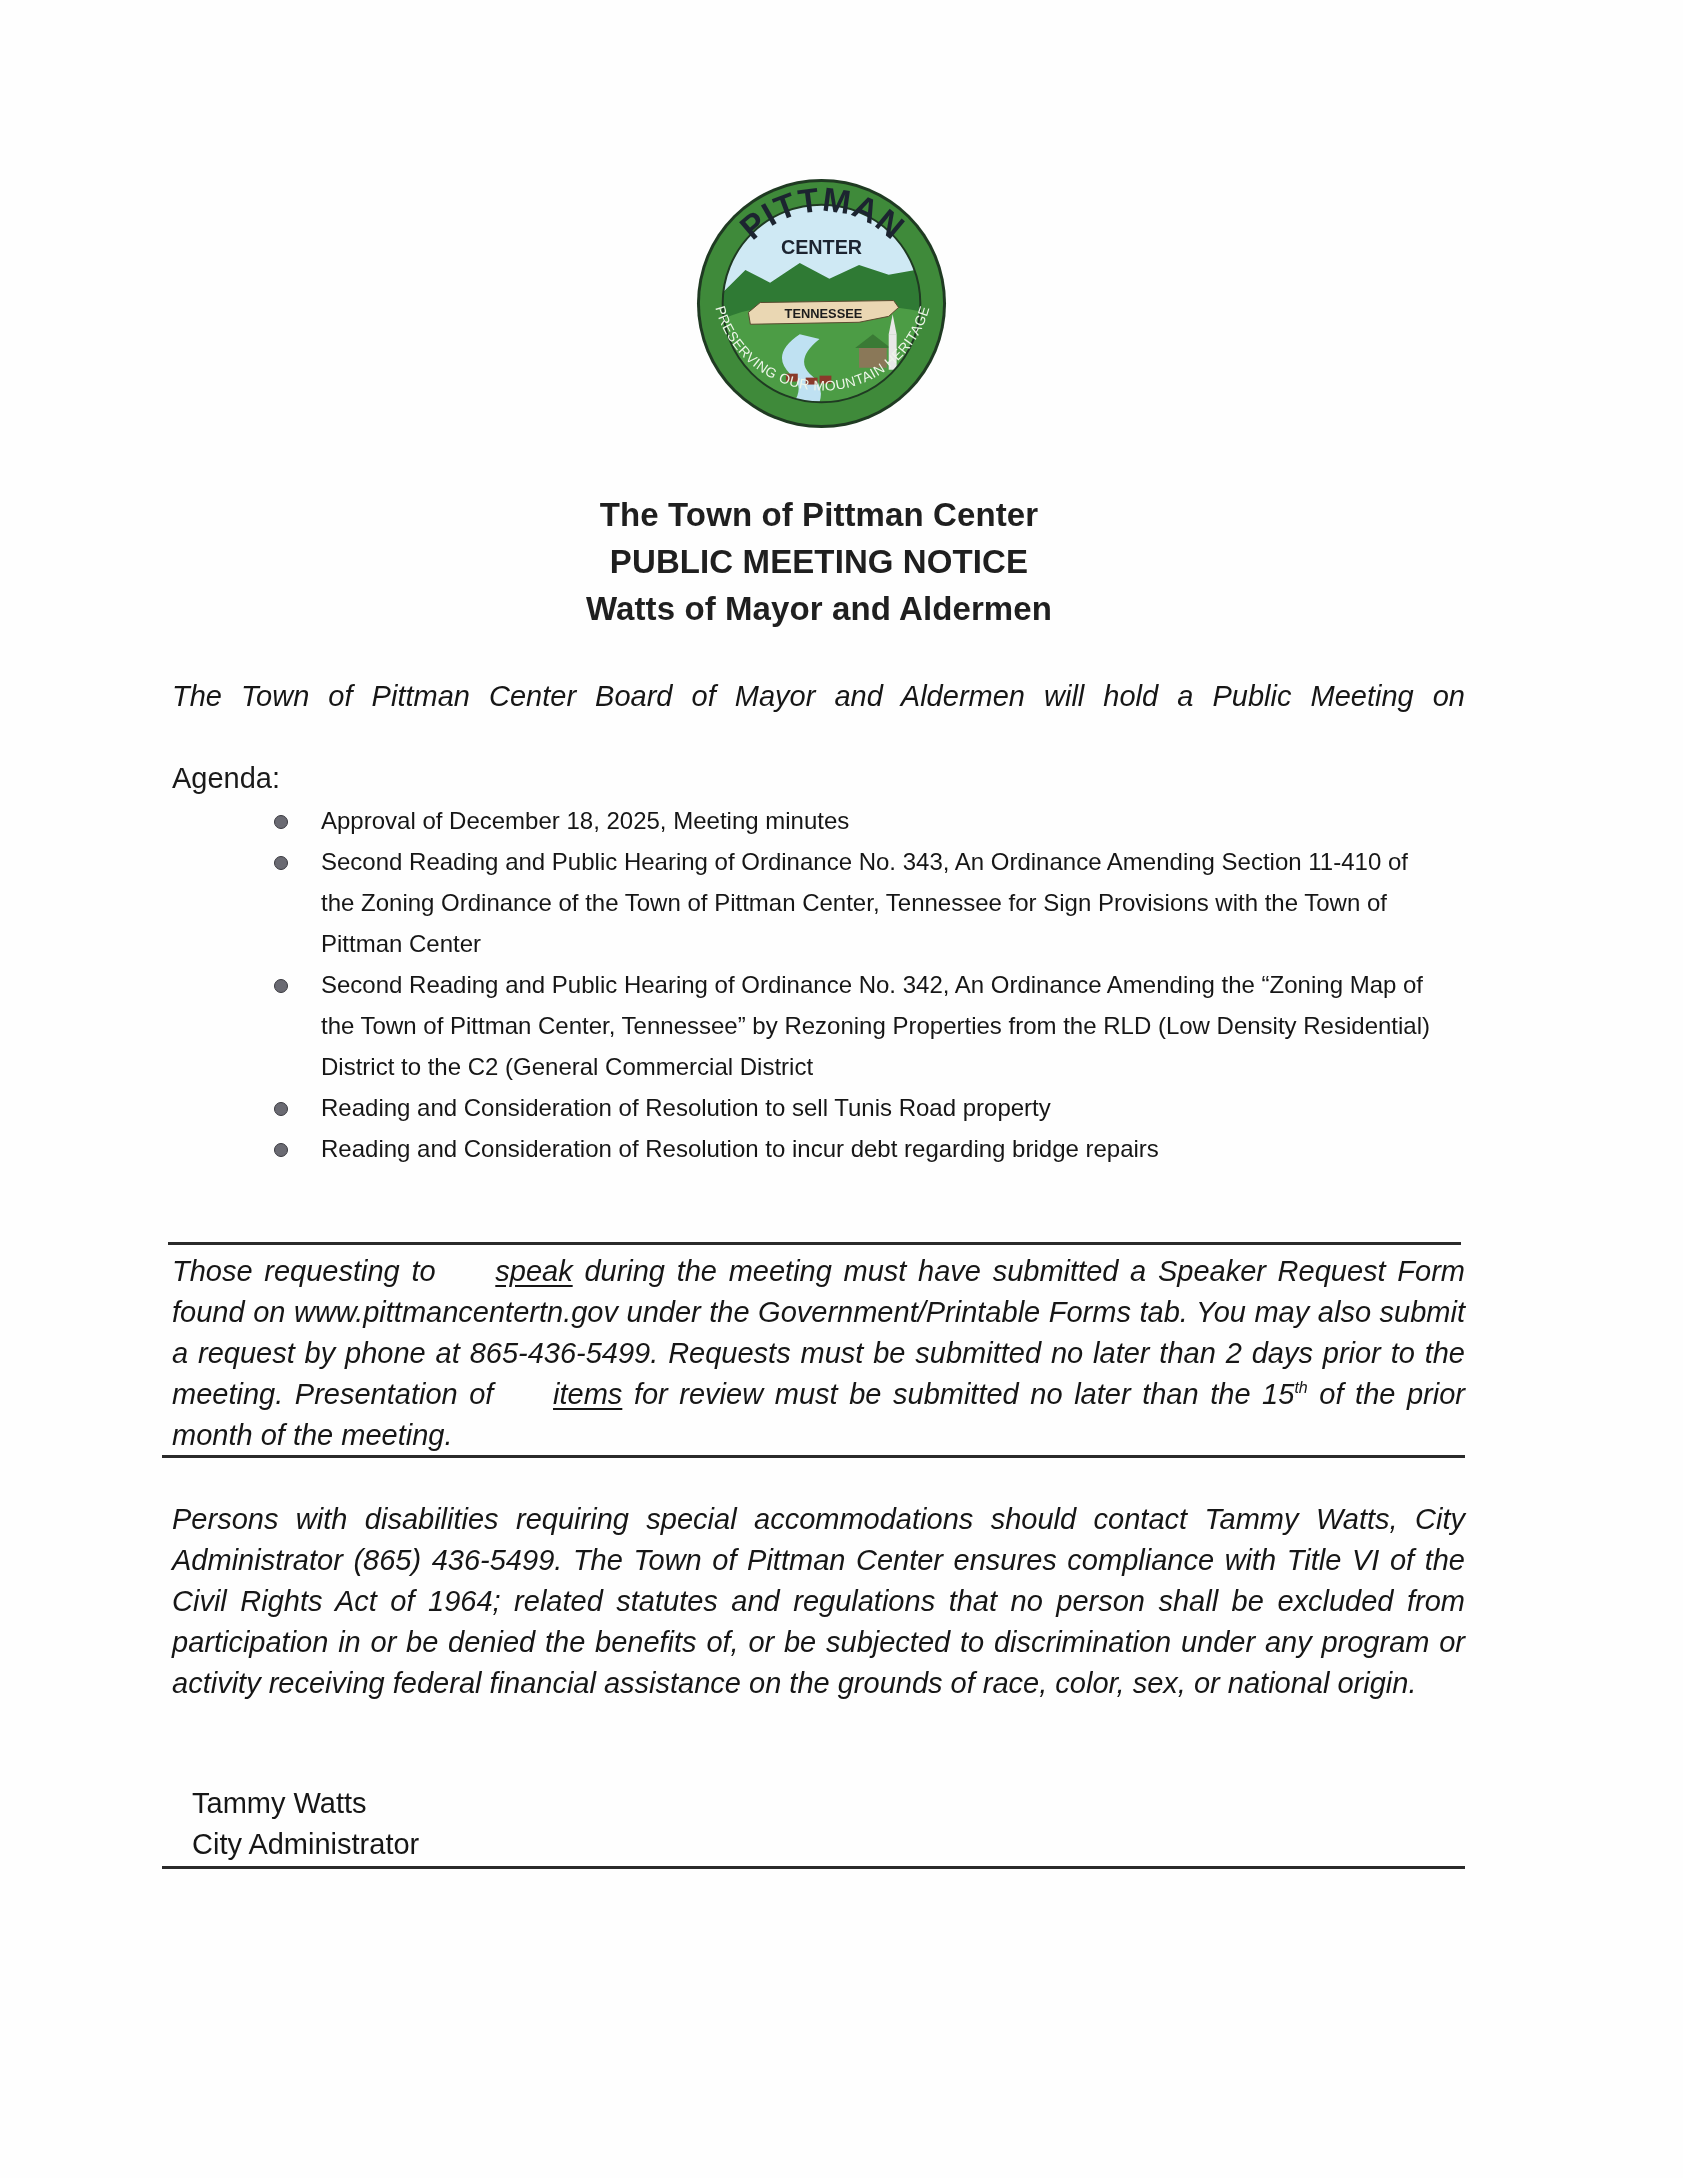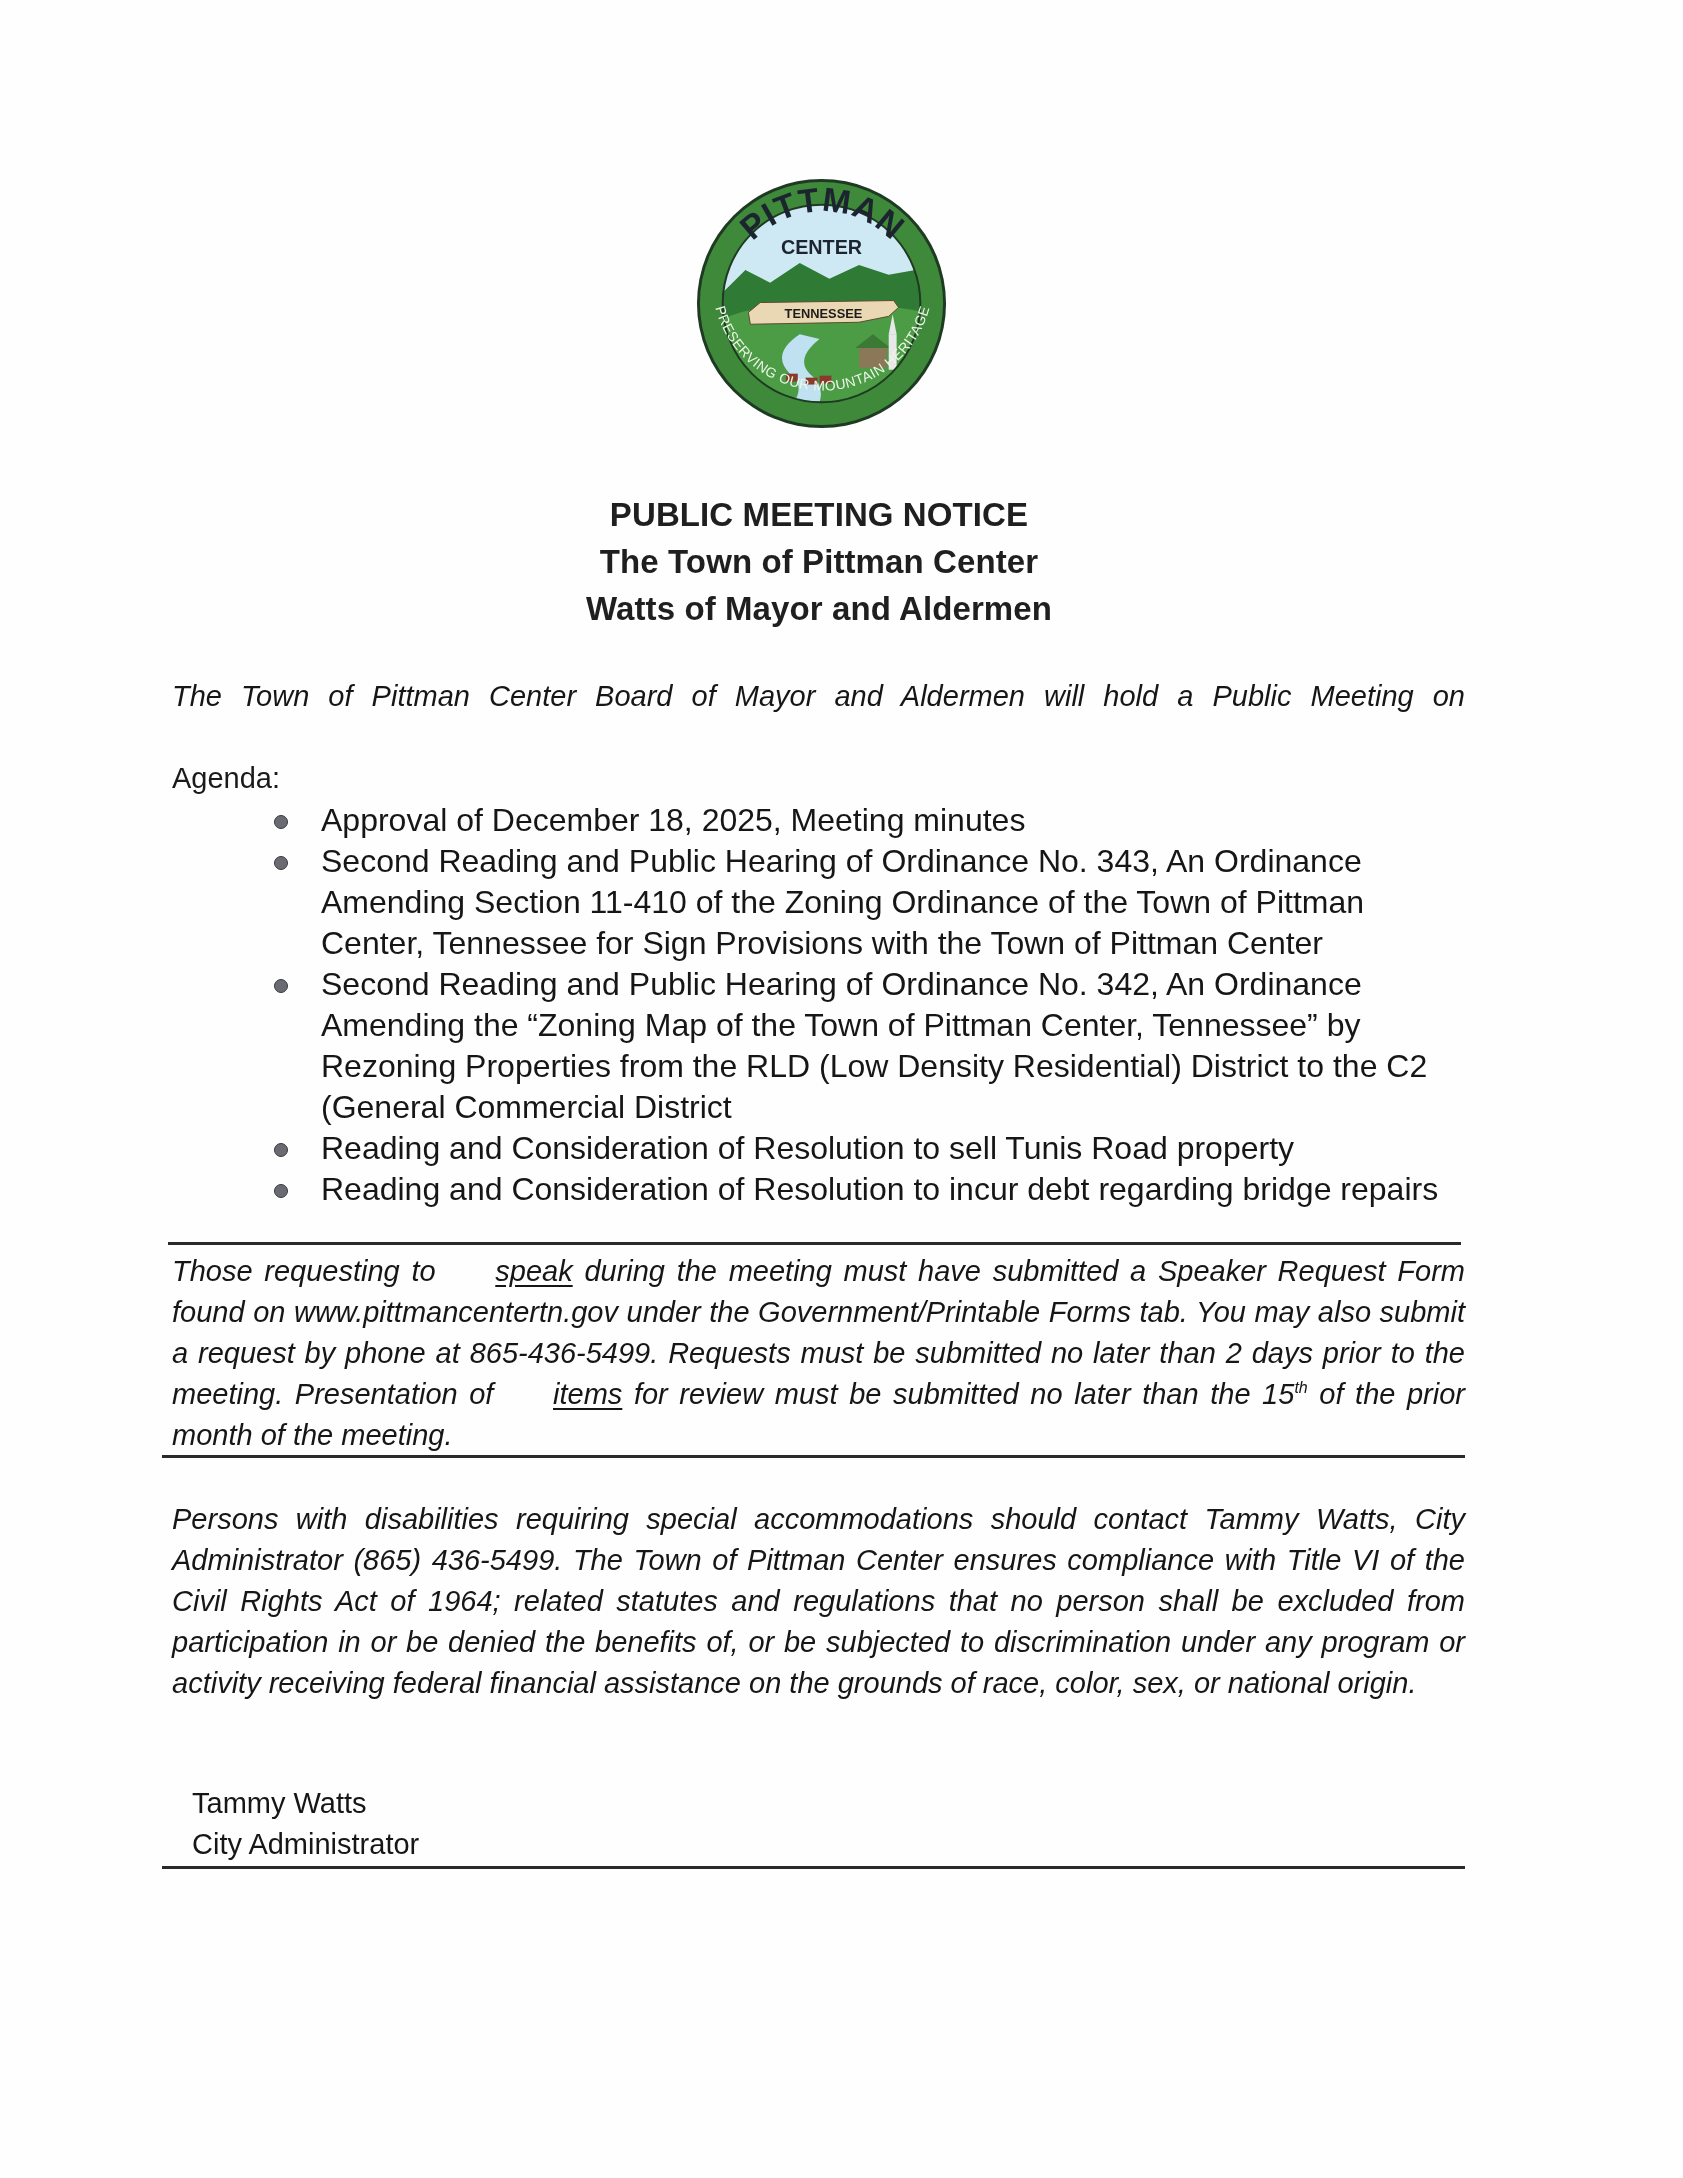--- a/index.html
+++ b/index.html
@@ -15,21 +15,21 @@
   .title-line { font-weight: bold; font-size: 33px; line-height: 47px; color: #1f1f1f; letter-spacing: 0.1px; }
 
   
   .txt { position: absolute; left: 172px; width: 1293px; font-size: 29px; line-height: 41px; color: #161616; font-style: italic; }
   .justify { text-align: justify; text-align-last: left; }
   .intro { top: 676px; }
   .intro .line1 { text-align-last: justify; }
   .agenda-label { position: absolute; left: 172px; top: 758px; font-size: 29px; font-weight: normal; line-height: 41px; color: #1a1a1a; }
 
   .agenda { position: absolute; left: 267px; top: 800px; width: 1178px; margin: 0; padding: 0; list-style: none; }
-  .agenda li { position: relative; padding-left: 54px; font-size: 32px; line-height: 41px; color: #161616; }
+  .agenda li { position: relative; padding-left: 54px; font-size: 24px; line-height: 41px; color: #161616; }
   .agenda .bullet { position: absolute; left: 7px; top: 15px; width: 12px; height: 12px; border-radius: 50%;
                     background: #6a6a72; border: 1px solid #3a3a40; }
 
   .rule { position: absolute; height: 3px; background: #2a2a2a; }
   .rule1 { left: 168px; top: 1242px; width: 1293px; }
   .rule2 { left: 162px; top: 1455px; width: 1303px; }
   .rule3 { left: 162px; top: 1866px; width: 1303px; }
 
   .speaker { top: 1251px; }
   .speaker u { text-decoration: underline; text-underline-offset: 4px; margin-left: 48px; }
@@ -75,22 +75,22 @@
       <textPath href="#topArc" startOffset="50%" text-anchor="middle">PITTMAN</textPath>
     </text>
     <text x="132" y="79" text-anchor="middle" font-family="Liberation Sans, sans-serif" font-weight="bold" font-size="20" fill="#1c2430">CENTER</text>
     <text x="134" y="144" text-anchor="middle" font-family="Liberation Sans, sans-serif" font-weight="bold" font-size="13" fill="#1c1c1c">TENNESSEE</text>
     <text font-family="Liberation Sans, sans-serif" font-size="14" fill="#eef6ea" letter-spacing="0.5">
       <textPath href="#botArc" startOffset="50%" text-anchor="middle">PRESERVING OUR MOUNTAIN HERITAGE</textPath>
     </text>
   </svg>
 
   <div class="title-block">
+    <div class="title-line">The Town of Pittman Center</div>
     <div class="title-line">PUBLIC MEETING NOTICE</div>
-    <div class="title-line">The Town of Pittman Center</div>
     <div class="title-line">Watts of Mayor and Aldermen</div>
   </div>
 
   <div class="txt intro justify">
     <div class="line1">The Town of Pittman Center Board of Mayor and Aldermen will hold a Public Meeting on</div>
   </div>
 
   <div class="agenda-label">Agenda:</div>
 
   <ul class="agenda">

